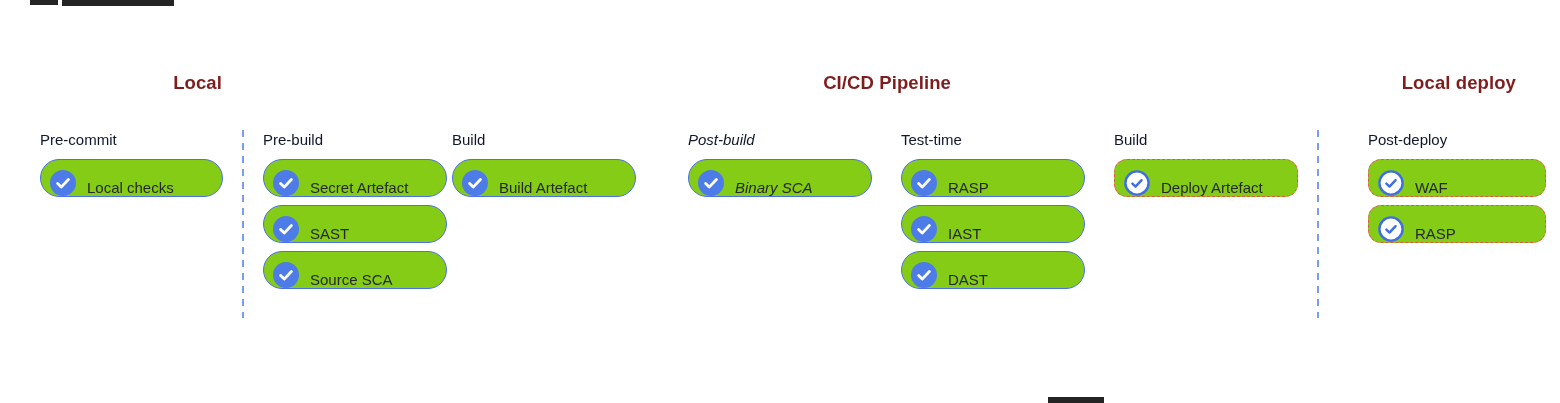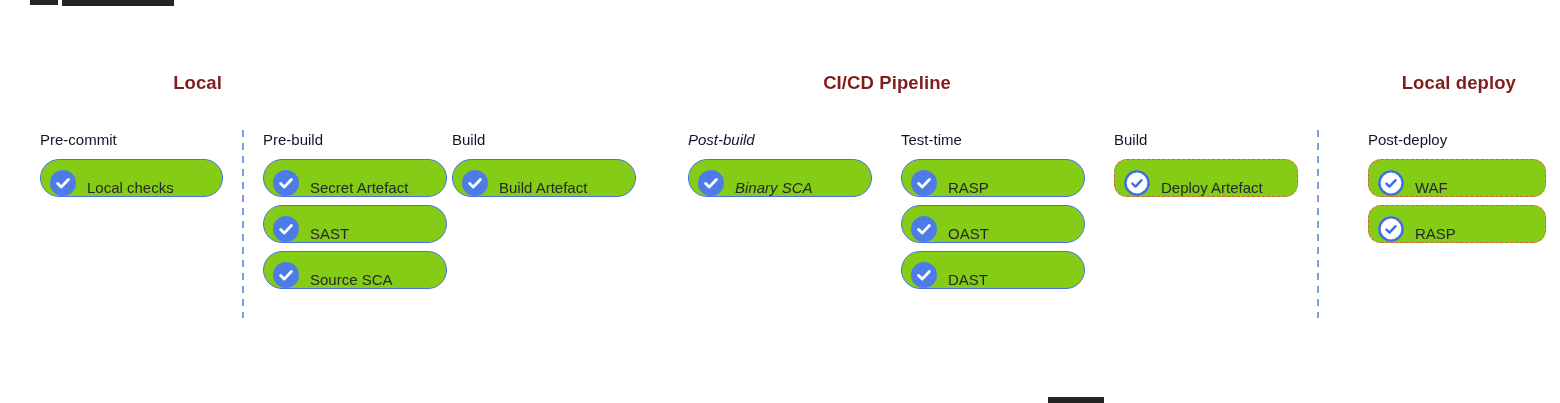--- a/index.html
+++ b/index.html
@@ -206,21 +206,21 @@
         </span>
         <span class="pill-label">RASP</span>
       </div>
       <div class="pill enabled">
         <span class="pill-icon">
           <svg viewBox="0 0 26 26">
               <circle cx="13" cy="13" r="13" fill="#4d7ce8"></circle>
               <path d="M7.6 13.6l3.6 3.5 7.2-7.6" stroke="#ffffff" stroke-width="2.8" fill="none" stroke-linecap="round" stroke-linejoin="round"></path>
             </svg>
         </span>
-        <span class="pill-label">OAST</span>
+        <span class="pill-label">IAST</span>
       </div>
       <div class="pill enabled">
         <span class="pill-icon">
           <svg viewBox="0 0 26 26">
               <circle cx="13" cy="13" r="13" fill="#4d7ce8"></circle>
               <path d="M7.6 13.6l3.6 3.5 7.2-7.6" stroke="#ffffff" stroke-width="2.8" fill="none" stroke-linecap="round" stroke-linejoin="round"></path>
             </svg>
         </span>
         <span class="pill-label">DAST</span>
       </div>

